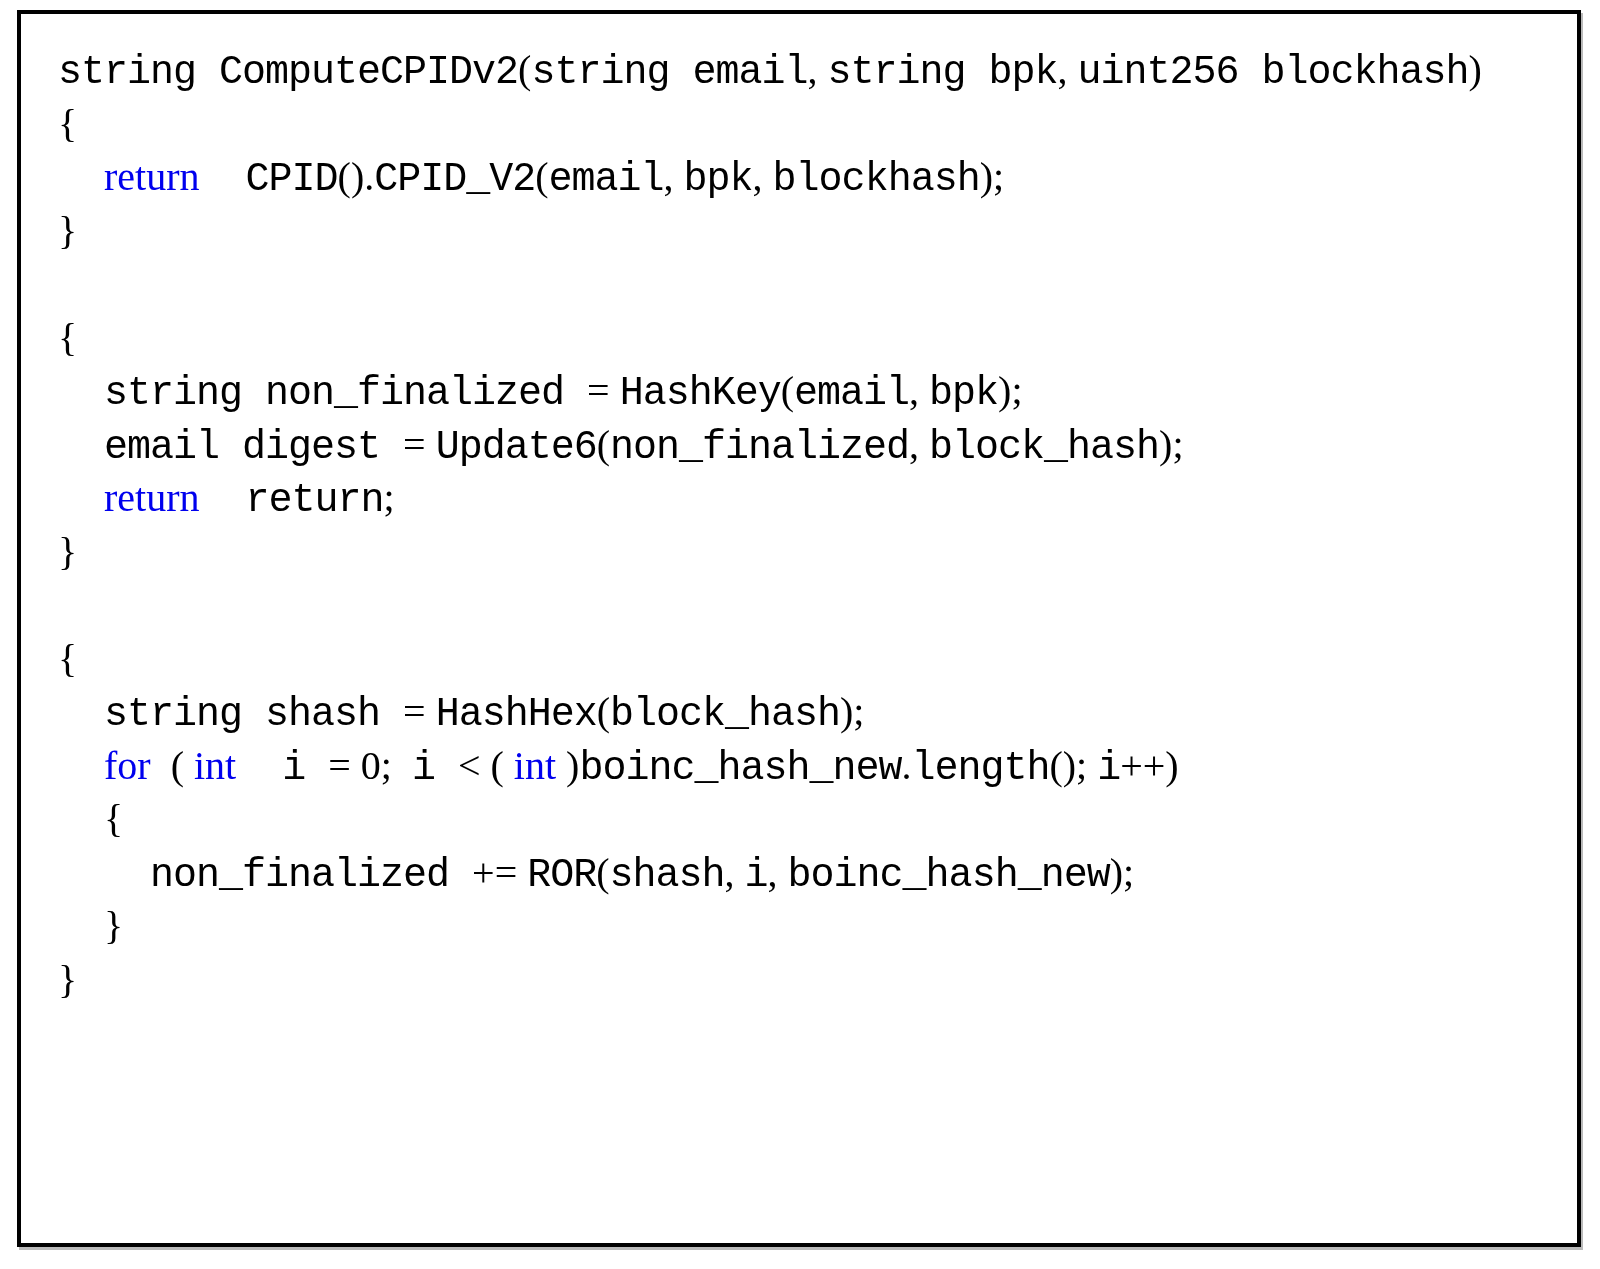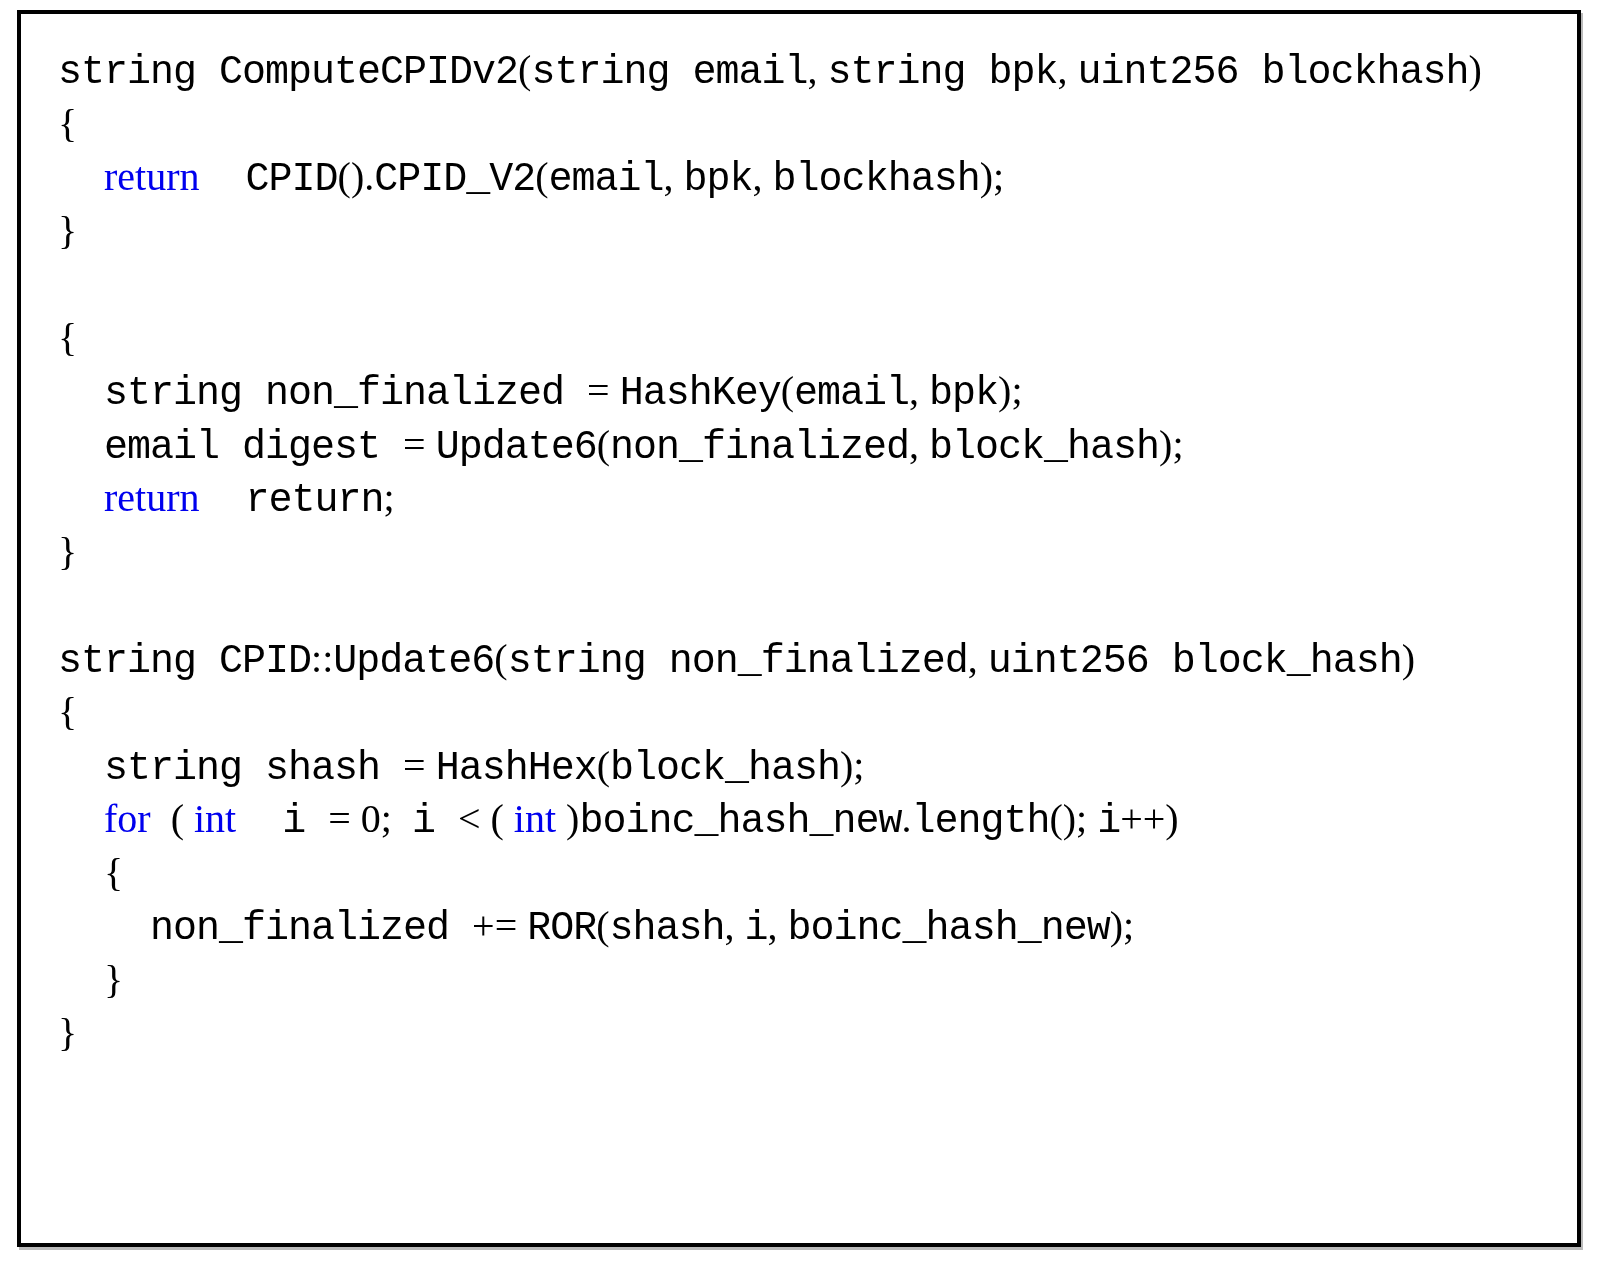--- a/index.html
+++ b/index.html
@@ -62,21 +62,20 @@
         <div class="line"><span class="tok-s">{</span></div>
         <div class="line"><span class="tok-c">  </span><span class="tok-k" style="color: rgb(0, 0, 238);">return</span><span class="tok-c">  CPID</span><span class="tok-s">().</span><span class="tok-c">CPID_V2</span><span class="tok-s">(</span><span class="tok-c">email</span><span class="tok-s">, </span><span class="tok-c">bpk</span><span class="tok-s">, </span><span class="tok-c">blockhash</span><span class="tok-s">);</span></div>
         <div class="line"><span class="tok-s">}</span></div>
         <div class="line">&nbsp;</div>
         <div class="line"><span class="tok-s">{</span></div>
         <div class="line"><span class="tok-c">  string non_finalized </span><span class="tok-s">= </span><span class="tok-c">HashKey</span><span class="tok-s">(</span><span class="tok-c">email</span><span class="tok-s">, </span><span class="tok-c">bpk</span><span class="tok-s">);</span></div>
         <div class="line"><span class="tok-c">  email digest </span><span class="tok-s">= </span><span class="tok-c">Update6</span><span class="tok-s">(</span><span class="tok-c">non_finalized</span><span class="tok-s">, </span><span class="tok-c">block_hash</span><span class="tok-s">);</span></div>
         <div class="line"><span class="tok-c">  </span><span class="tok-k" style="color: rgb(0, 0, 238);">return</span><span class="tok-c">  return</span><span class="tok-s">;</span></div>
         <div class="line"><span class="tok-s">}</span></div>
         <div class="line">&nbsp;</div>
-        <div class="line"><span class="tok-c">string CPID</span><span class="tok-s">::</span><span class="tok-c">Update6</span><span class="tok-s">(</span><span class="tok-c">string non_finalized</span><span class="tok-s">, </span><span class="tok-c">uint256 block_hash</span><span class="tok-s">)</span></div>
         <div class="line"><span class="tok-s">{</span></div>
         <div class="line"><span class="tok-c">  string shash </span><span class="tok-s">= </span><span class="tok-c">HashHex</span><span class="tok-s">(</span><span class="tok-c">block_hash</span><span class="tok-s">);</span></div>
         <div class="line"><span class="tok-c">  </span><span class="tok-k" style="color: rgb(0, 0, 238);">for</span><span class="tok-s">  ( </span><span class="tok-k" style="color: rgb(0, 0, 238);">int</span><span class="tok-c">  i </span><span class="tok-s">= 0;  </span><span class="tok-c">i </span><span class="tok-s">&lt; ( </span><span class="tok-k" style="color: rgb(0, 0, 238);">int</span><span class="tok-s"> )</span><span class="tok-c">boinc_hash_new</span><span class="tok-s">.</span><span class="tok-c">length</span><span class="tok-s">(); </span><span class="tok-c">i</span><span class="tok-s">++)</span></div>
         <div class="line"><span class="tok-c">  </span><span class="tok-s">{</span></div>
         <div class="line"><span class="tok-c">    non_finalized </span><span class="tok-s">+= </span><span class="tok-c">ROR</span><span class="tok-s">(</span><span class="tok-c">shash</span><span class="tok-s">, </span><span class="tok-c">i</span><span class="tok-s">, </span><span class="tok-c">boinc_hash_new</span><span class="tok-s">);</span></div>
         <div class="line"><span class="tok-c">  </span><span class="tok-s">}</span></div>
         <div class="line"><span class="tok-s">}</span></div>
       </div>
   </div>
 </div>

